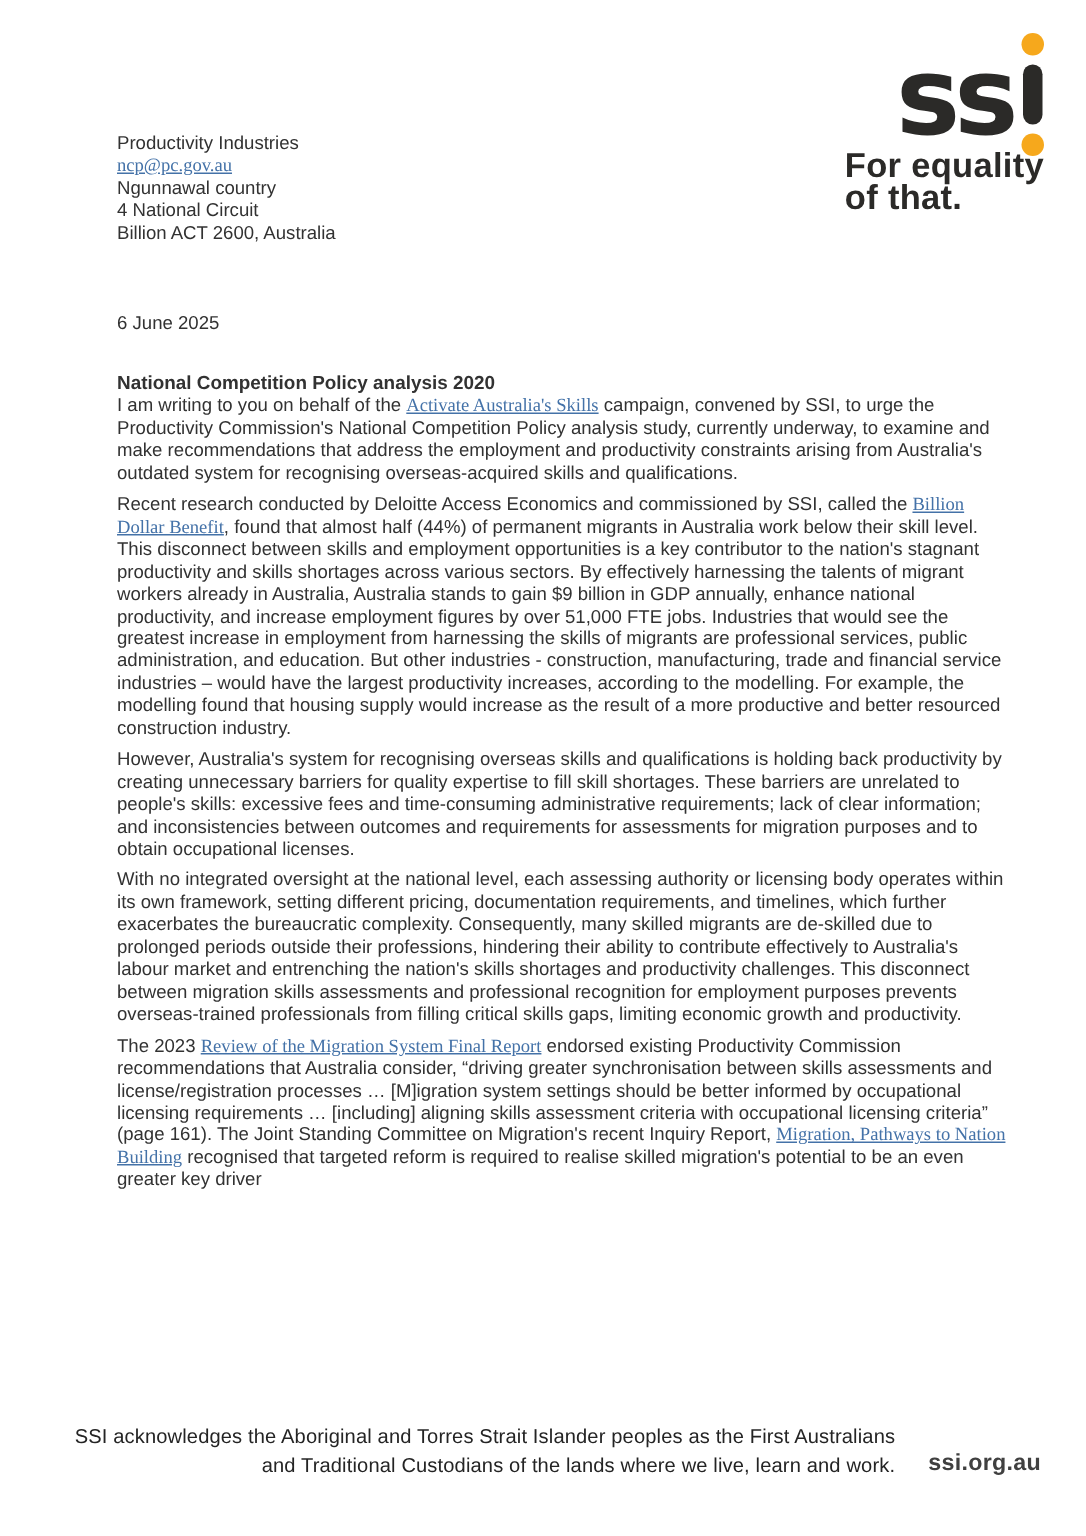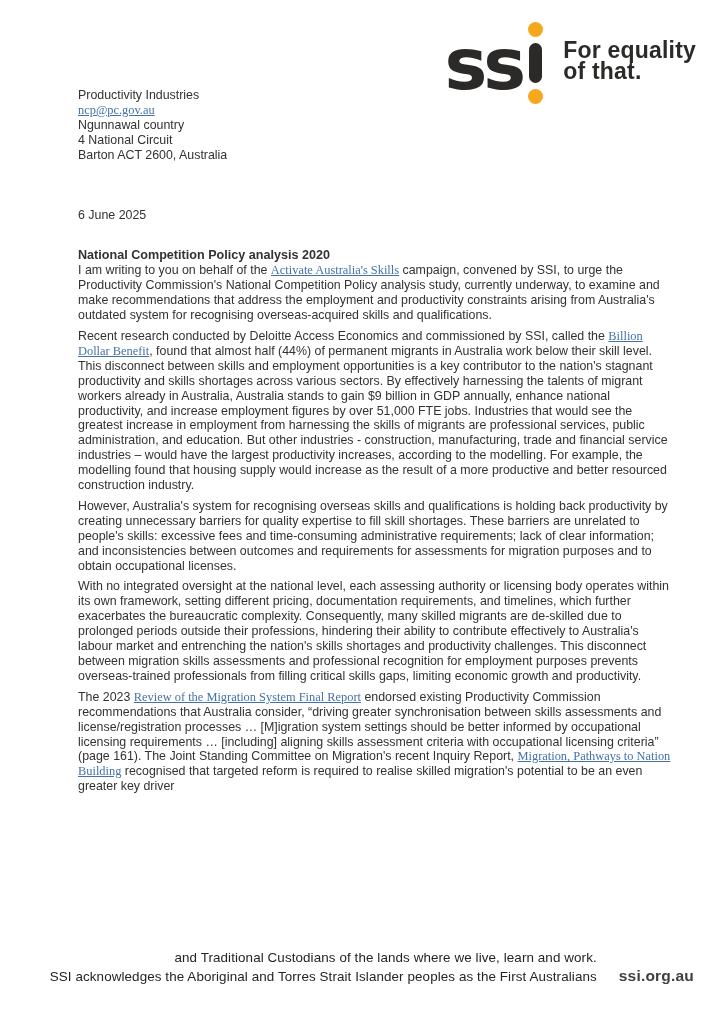--- a/index.html
+++ b/index.html
@@ -9,21 +9,21 @@
   *{margin:0;padding:0;box-sizing:border-box;}
   html,body{background:#e8e8e8;}
   .page{
     position:relative;width:724px;height:1024px;margin:0 auto;
     background:var(--background,#fff);
     font-family:"Liberation Sans",sans-serif;color:var(--body_text,#323232);
     overflow:hidden;
   }
 
   
-  .logo{position:absolute;top:22px;right:28px;display:flex;align-items:center;}
+  .logo{position:absolute;top:22px;right:28px;display:flex;align-items:flex-end;flex-direction:column;}
   .wordmark{display:flex;align-items:flex-end;}
   .ss{
     font-family:"DejaVu Sans",sans-serif;font-weight:bold;font-size:72px;
     line-height:1;letter-spacing:-4px;color:var(--logo_ink,#2b2a28);
   }
   .i-glyph{display:flex;flex-direction:column;align-items:center;gap:6px;
     margin-left:6px;margin-bottom:-4px;}
   .i-stem{width:13px;height:40px;border-radius:7px;background:var(--logo_ink,#2b2a28);}
   .dot{width:15px;height:15px;border-radius:50%;background:var(--logo_yellow,#f6a81c);}
   .tagline{
@@ -77,36 +77,36 @@
     </div>
   </div>
 
   <div class="content">
 
     <div class="recipient">
       <div><span>Productivity Industries</span></div>
       <div><a class="lnk" href="#">ncp@pc.gov.au</a></div>
       <div><span>Ngunnawal country</span></div>
       <div><span>4 National Circuit</span></div>
-      <div><span>Barton ACT 2600, Australia</span></div>
+      <div><span>Billion ACT 2600, Australia</span></div>
     </div>
 
     <div class="date">6 June 2025</div>
 
     <div class="subject">National Competition Policy analysis 2020</div>
 
 
     <p class="para"><span>I am writing to you on behalf of the </span><a class="lnk" href="#">Activate Australia's Skills</a><span> campaign, convened by SSI, to urge the Productivity Commission's National Competition Policy analysis study, currently underway, to examine and make recommendations that address the employment and productivity constraints arising from Australia's outdated system for recognising overseas-acquired skills and qualifications.</span></p>
     <p class="para"><span>Recent research conducted by Deloitte Access Economics and commissioned by SSI, called the </span><a class="lnk" href="#">Billion Dollar Benefit</a><span>, found that almost half (44%) of permanent migrants in Australia work below their skill level. This disconnect between skills and employment opportunities is a key contributor to the nation's stagnant productivity and skills shortages across various sectors. By effectively harnessing the talents of migrant workers already in Australia, Australia stands to gain $9 billion in GDP annually, enhance national productivity, and increase employment figures by over 51,000 FTE jobs. Industries that would see the greatest increase in employment from harnessing the skills of migrants are professional services, public administration, and education. But other industries - construction, manufacturing, trade and financial service industries – would have the largest productivity increases, according to the modelling. For example, the modelling found that housing supply would increase as the result of a more productive and better resourced construction industry.</span></p>
     <p class="para"><span>However, Australia's system for recognising overseas skills and qualifications is holding back productivity by creating unnecessary barriers for quality expertise to fill skill shortages. These barriers are unrelated to people's skills: excessive fees and time-consuming administrative requirements; lack of clear information; and inconsistencies between outcomes and requirements for assessments for migration purposes and to obtain occupational licenses.</span></p>
     <p class="para"><span>With no integrated oversight at the national level, each assessing authority or licensing body operates within its own framework, setting different pricing, documentation requirements, and timelines, which further exacerbates the bureaucratic complexity. Consequently, many skilled migrants are de-skilled due to prolonged periods outside their professions, hindering their ability to contribute effectively to Australia's labour market and entrenching the nation's skills shortages and productivity challenges. This disconnect between migration skills assessments and professional recognition for employment purposes prevents overseas-trained professionals from filling critical skills gaps, limiting economic growth and productivity.</span></p>
     <p class="para"><span>The 2023 </span><a class="lnk" href="#">Review of the Migration System Final Report</a><span> endorsed existing Productivity Commission recommendations that Australia consider, “driving greater synchronisation between skills assessments and license/registration processes … [M]igration system settings should be better informed by occupational licensing requirements … [including] aligning skills assessment criteria with occupational licensing criteria” (page 161). The Joint Standing Committee on Migration's recent Inquiry Report, </span><a class="lnk" href="#">Migration, Pathways to Nation Building</a><span> recognised that targeted reform is required to realise skilled migration's potential to be an even greater key driver</span></p>
   </div>
 
   <div class="footer">
     <div class="ack">
+      <div>SSI acknowledges the Aboriginal and Torres Strait Islander peoples as the First Australians</div>
       <div>and Traditional Custodians of the lands where we live, learn and work.</div>
-      <div>SSI acknowledges the Aboriginal and Torres Strait Islander peoples as the First Australians</div>
     </div>
     <div class="site">ssi.org.au</div>
   </div>
 
 </div>
 
 </body></html>

